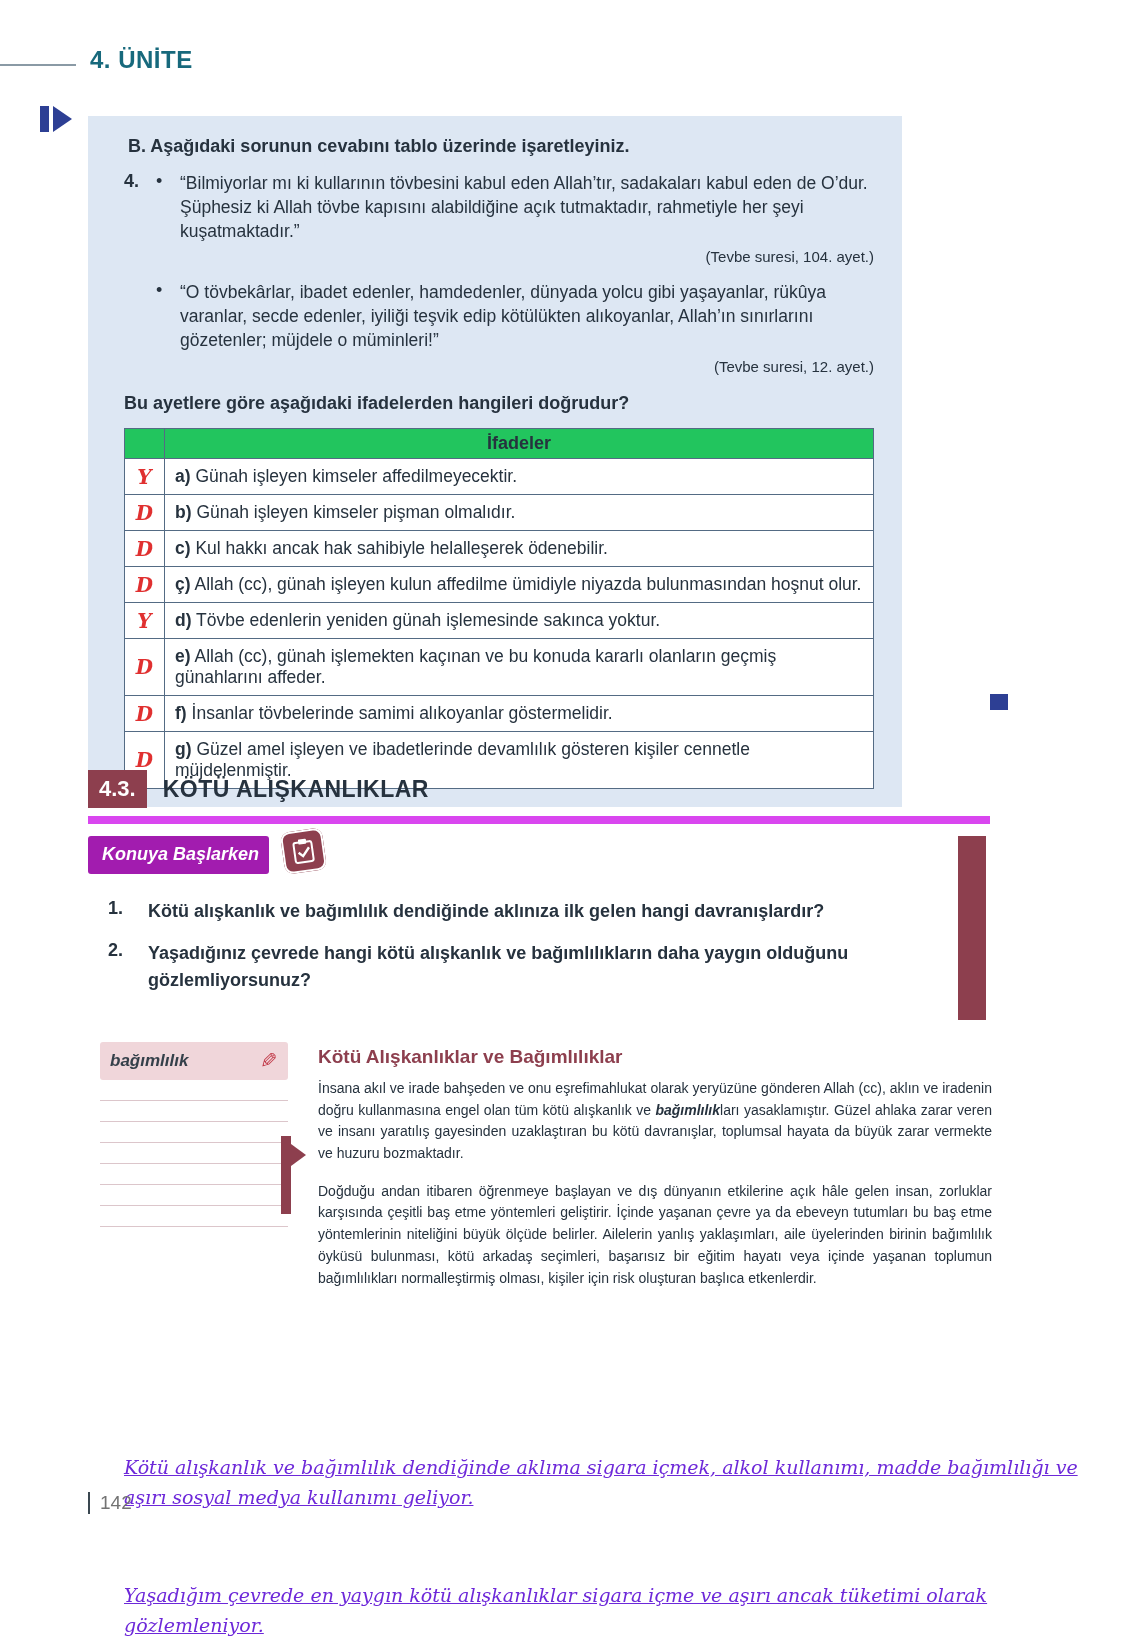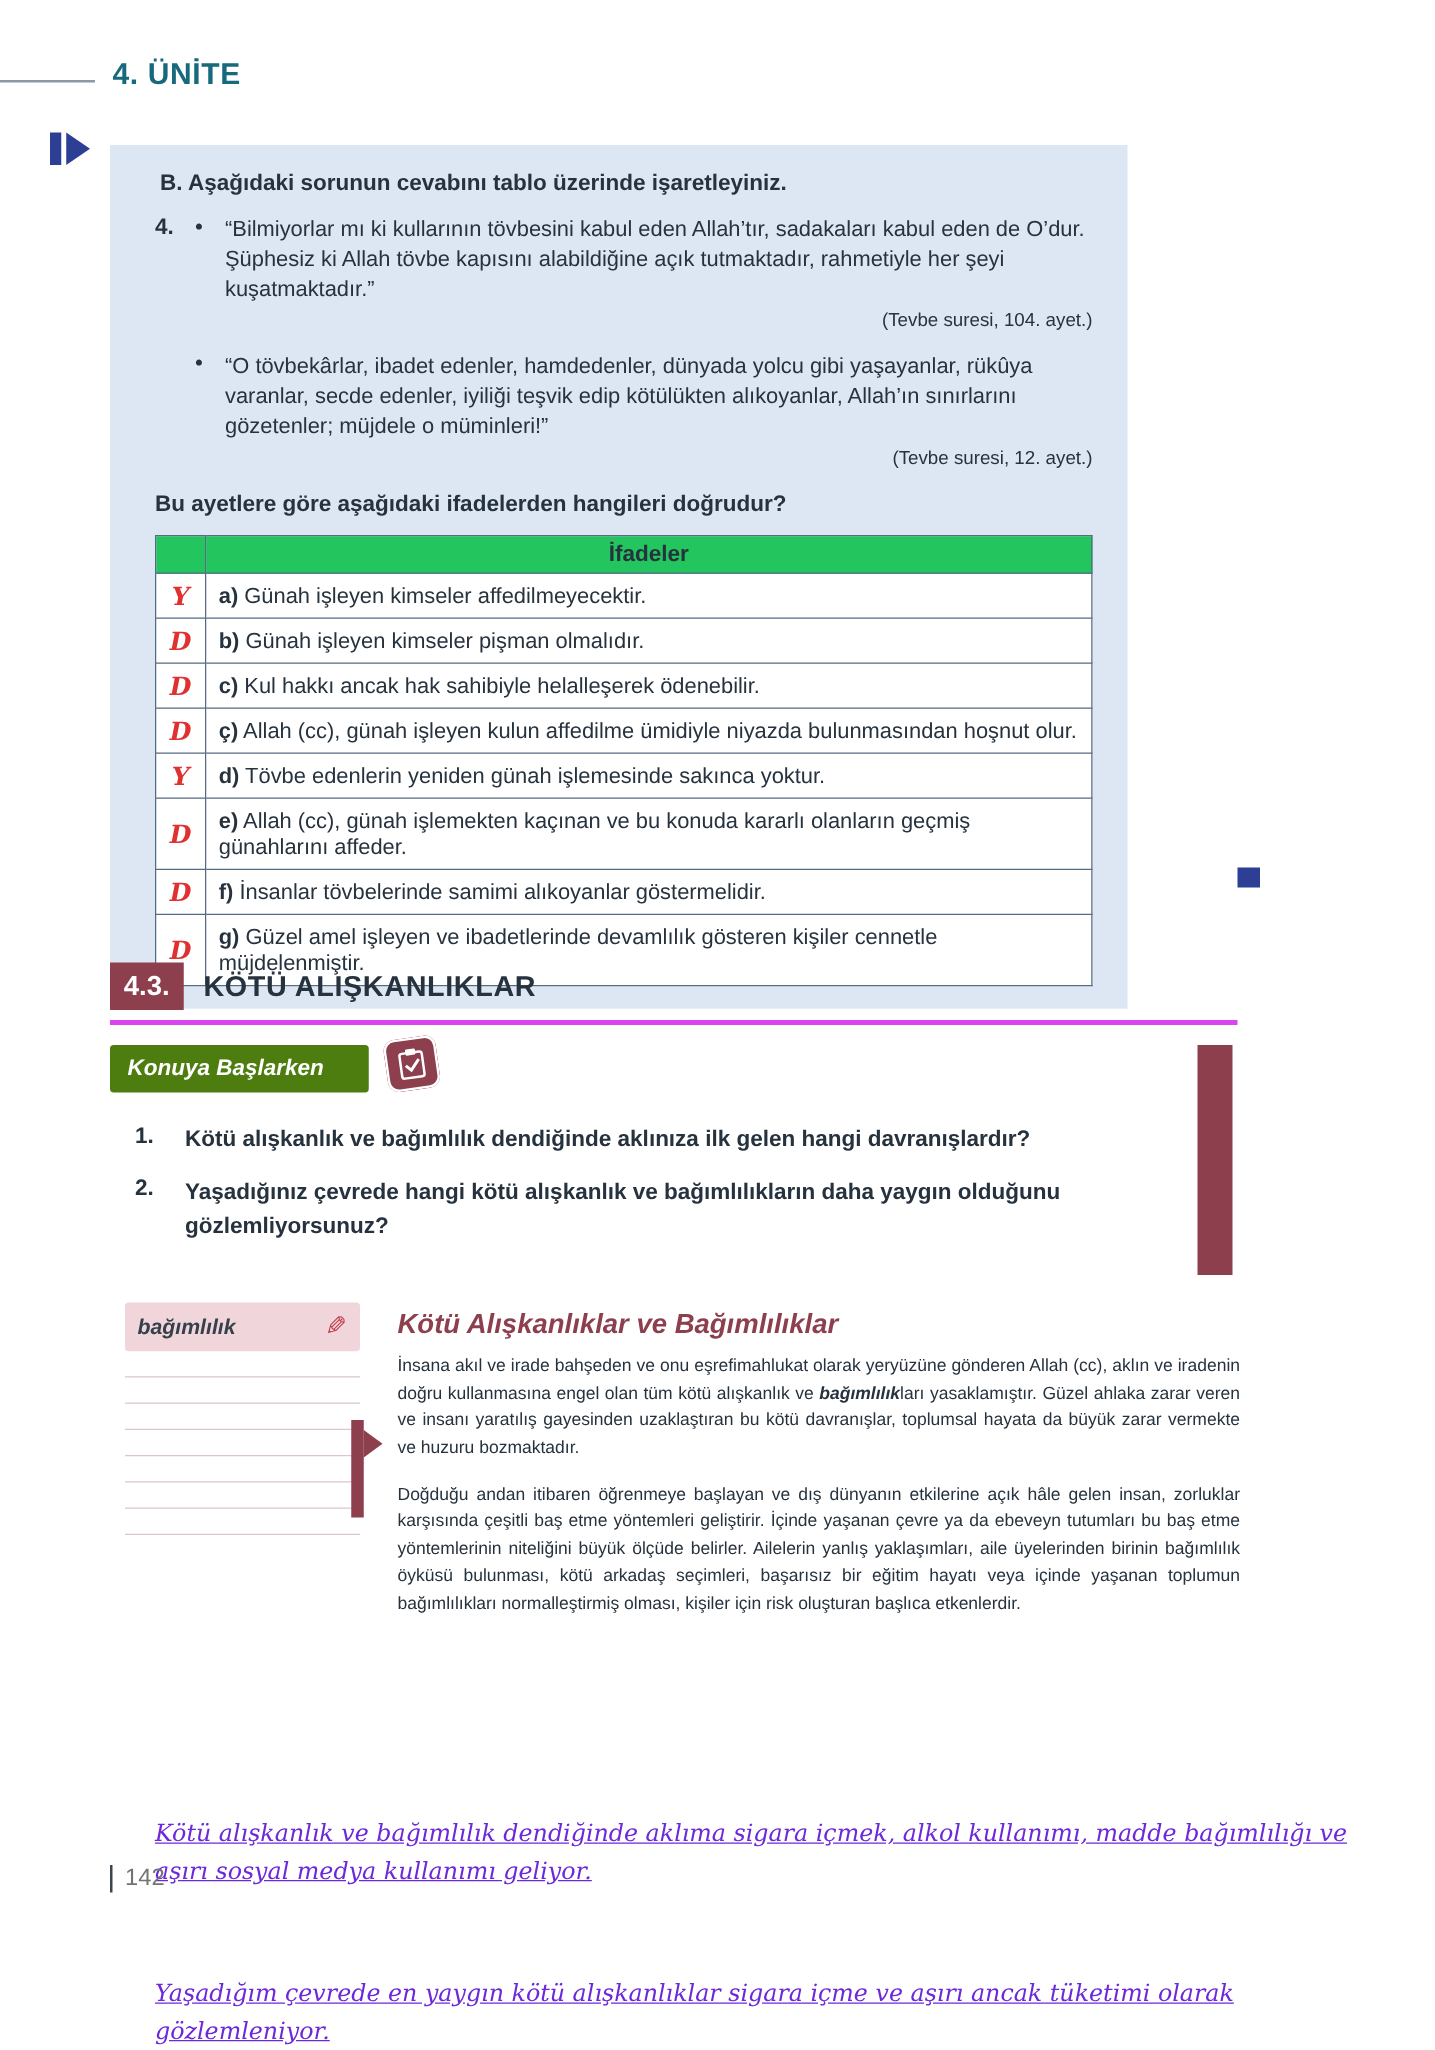--- a/index.html
+++ b/index.html
@@ -34,29 +34,29 @@
   table.state th { background:#22c55e; height:30px; font-size:18px; color:#26323e; }
   table.state td.ans { width:40px; text-align:center;
     font-family:"DejaVu Serif", serif; font-style:italic; font-weight:700;
     font-size:20px; color:#e03030; cursor:pointer; }
   table.state td.stmt { padding:7px 10px; font-size:17.5px; height:35px; }
 
   .blue-square { position:absolute; left:990px; top:694px; width:18px; height:16px; background:#2d3f94; }
 
   
   .sec43 { position:absolute; left:88px; top:770px; width:902px; display:flex;
-    align-items:center; border-bottom:4px solid #d946ef; padding-bottom:8px; }
+    align-items:center; border-bottom:8px solid #d946ef; padding-bottom:8px; }
   .sec-num { background:#8d3f4e; color:#ffffff; font-weight:700; font-size:22px;
     padding:6px 11px; flex:none; }
   .sec-title { font-weight:700; font-size:23px; margin-left:16px; letter-spacing:0.5px; }
 
   
   .starter-badge { position:absolute; left:88px; top:834px; display:flex; align-items:center; }
-  .badge-label { background:#4d7c0f; color:#ffffff; font-weight:700; font-style:italic;
-    font-size:18px; padding:8px 36px 9px 14px; border-radius:3px; }
+  .badge-label { background:#a21caf; color:#ffffff; font-weight:700; font-style:italic;
+    font-size:18px; padding:8px 10px 9px 14px; border-radius:3px; }
   .badge-icon { display:inline-flex; width:42px; height:42px; background:#8d3f4e;
     border-radius:9px; align-items:center; justify-content:center;
     margin-left:14px; transform:rotate(-8deg) translateY(-4px);
     box-shadow:0 0 0 2px #ffffff inset; }
 
   .starter-questions { position:absolute; left:108px; top:898px; width:830px; }
   .sq { display:flex; margin-bottom:15px; }
   .sq-num { width:40px; font-weight:700; font-size:18px; flex:none; }
   .sq-text { font-weight:700; font-size:18px; line-height:1.5; }
 
@@ -71,21 +71,21 @@
   .vline { height:21px; border-bottom:1px solid #dcc6cb; }
 
   .vocab-pointer { position:absolute; left:281px; top:1136px; }
   .vp-bar { position:absolute; left:0; top:0; width:10px; height:78px; background:#8d3f4e; }
   .vp-tri { position:absolute; left:10px; top:8px; width:0; height:0;
     border-top:11px solid transparent; border-bottom:11px solid transparent;
     border-left:15px solid #8d3f4e; }
 
   
   .reading { position:absolute; left:318px; top:1046px; width:674px; }
-  .reading h3 { color:#8d3f4e; font-weight:700; font-style:italic; font-size:22px; margin-bottom:10px; }
+  .reading h3 { color:#8d3f4e; font-weight:700; font-size:19px; margin-bottom:10px; }
   .reading p { font-size:14px; line-height:1.55; text-align:justify; margin-bottom:16px; }
   .bi { font-weight:700; font-style:italic; }
 
   
   .hand { position:absolute; font-family:"DejaVu Serif", serif; font-style:italic;
     color:#6d28d9; font-size:19px; line-height:1.6; width:968px; left:124px;text-decoration:underline; }
   .a1 { top:1452px; }
   .a2 { top:1580px; }
 
   .pagenum { position:absolute; left:88px; top:1492px; border-left:2px solid #3a4750;

